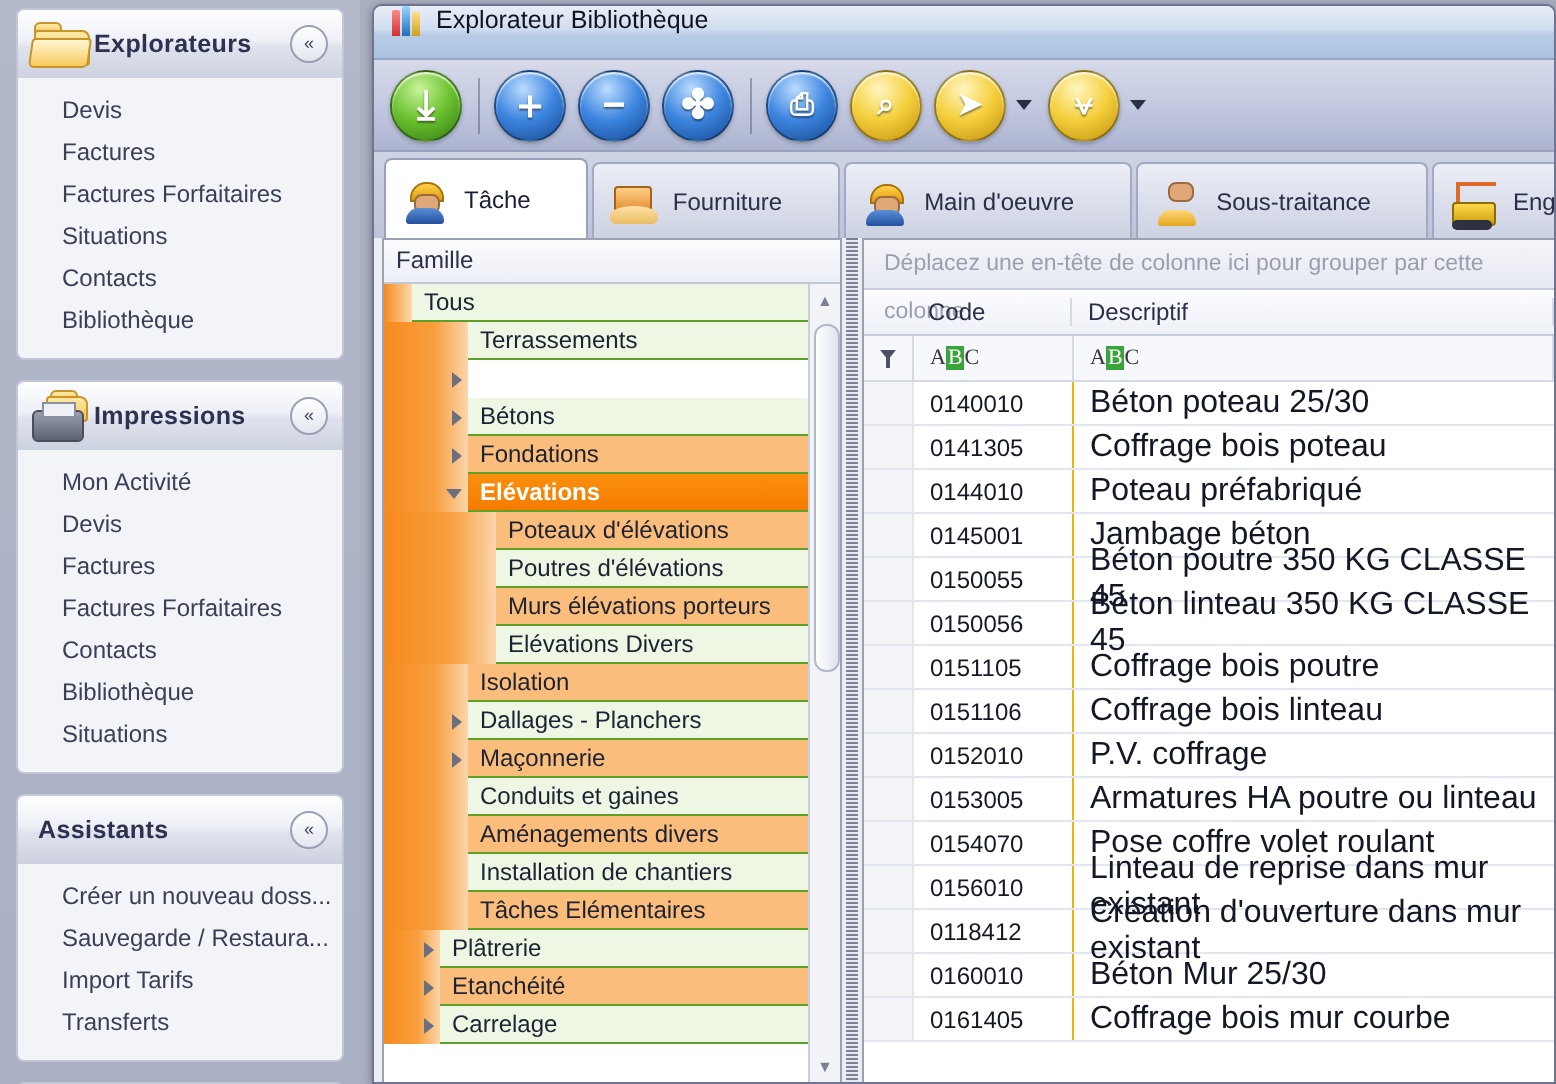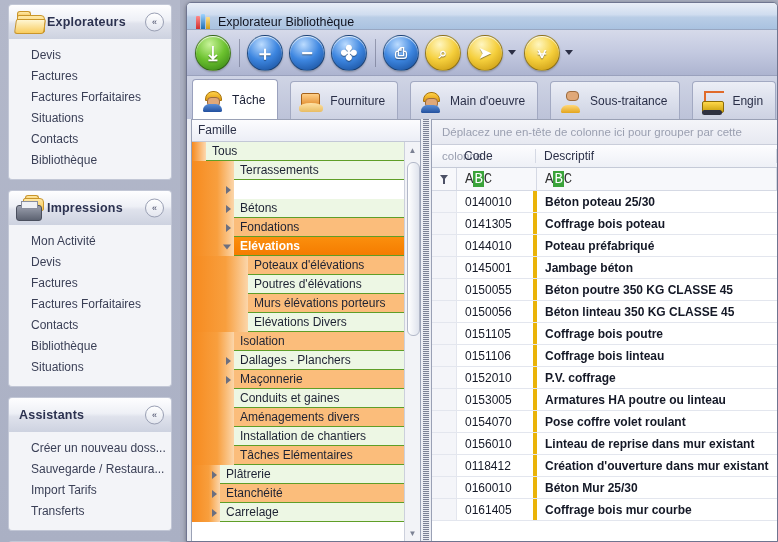--- a/index.html
+++ b/index.html
@@ -88,21 +88,21 @@
     position: absolute; left: 186px; top: 2px; width: 590px; height: 538px;
     background: #d8dbe6;
     border: 1px solid #6f7590;
     border-radius: 5px 5px 0 0;
     box-shadow: 0 1px 4px rgba(0,0,0,.35);
     overflow: hidden;
   }
   #titlebar {
     height: 26px;
     background: linear-gradient(to bottom, #e9eef7 0%, #cfdcef 45%, #b9cde6 55%, #a9c2e0 100%);
-    display: flex; align-items: flex-end;
+    display: flex; align-items: flex-start;
     border-bottom: 1px solid #98a7c2;
   }
   #titlebar .bookicon {
     position: relative; width: 15px; height: 15px; margin: 0 7px 0 9px; flex: 0 0 auto;
   }
   .bk { position: absolute; bottom: 0; width: 4px; border-radius: 1px 1px 0 0; }
   .bk1 { left: 0;  height: 13px; background: linear-gradient(to bottom,#ff8a8a,#cf2f2f); }
   .bk2 { left: 5px; height: 15px; background: linear-gradient(to bottom,#9fd4ff,#1f6fb5); }
   .bk3 { left: 10px; height: 12px; background: linear-gradient(to bottom,#ffe08a,#d19f18); }
   #titlebar .wtitle { font-size: 12.5px; color: #10131f; }
@@ -133,21 +133,21 @@
 
   #tabs {
     height: 44px;
     background: linear-gradient(to bottom, #cfd4e5, #bcc2d8);
     display: flex; align-items: flex-end;
     padding: 0 0 0 5px;
     border-bottom: 1px solid #8f97b4;
   }
   .tab {
     height: 38px; display: flex; align-items: center;
-    padding: 0 12px 0 8px; margin-right: 12px;
+    padding: 0 28px 0 8px; margin-right: 2px;
     background: linear-gradient(to bottom,#eceef6 0%,#dde1ed 45%,#ccd1e2 100%);
     border: 1px solid #a2a9c2; border-bottom: none;
     border-radius: 4px 4px 0 0;
     font-size: 12px; color: #2a2f48; cursor: pointer;
     white-space: nowrap; flex: 0 0 auto;
   }
   .tab.active {
     background: #ffffff; color:#1a1f35;
     border-color:#9aa1bd; height: 40px;
   }
@@ -280,28 +280,28 @@
   .funnel:before{
     content:""; position:absolute; left:0; top:0; width:0;height:0;
     border-left:4.5px solid transparent;border-right:4.5px solid transparent;
     border-top:5px solid #4c5166;
   }
   .funnel:after{
     content:""; position:absolute; left:3.5px; top:4px; width:1.5px;height:5px;background:#4c5166;
   }
   .fr-cell { display:flex;align-items:center;padding-left:8px;border-right:1px solid #d5d9e4;
              box-sizing:border-box; cursor:text; }
-  .abc { font-size:14px; letter-spacing:0; color:#333; font-family:Liberation Mono, monospace;}
+  .abc { font-size:11px; letter-spacing:0; color:#333; font-family:Liberation Serif, serif;}
   .abc b { background:#3aa33a; color:#fff; padding:0 1px; font-weight:normal; }
   .drow { display:flex; height:21px; align-items:stretch; border-bottom:1px solid #e3e6ee; }
   .d-ind { width:24px; flex:0 0 24px; background:#f4f5f9; border-right:1px solid #e3e6ee; }
   .d-code { width:80px; flex:0 0 80px; display:flex;align-items:center;padding-left:8px;
-            border-right:4px solid #eab308; font-size:12px; color:#141826; box-sizing:border-box; }
+            border-right:1px solid #eab308; font-size:12px; color:#141826; box-sizing:border-box; }
   .d-desc { flex:1 1 auto; display:flex;align-items:center;padding-left:8px;
-            font-size:12px; color:#141826; box-sizing:border-box;font-weight:bold; }
+            font-size:16px; color:#141826; box-sizing:border-box; }
 </style>
 </head>
 <body>
 
 <div id="root">
 
   <div id="sidebar">
       <div class="panel">
         <div class="panel-head">
           <span class="sicon">

